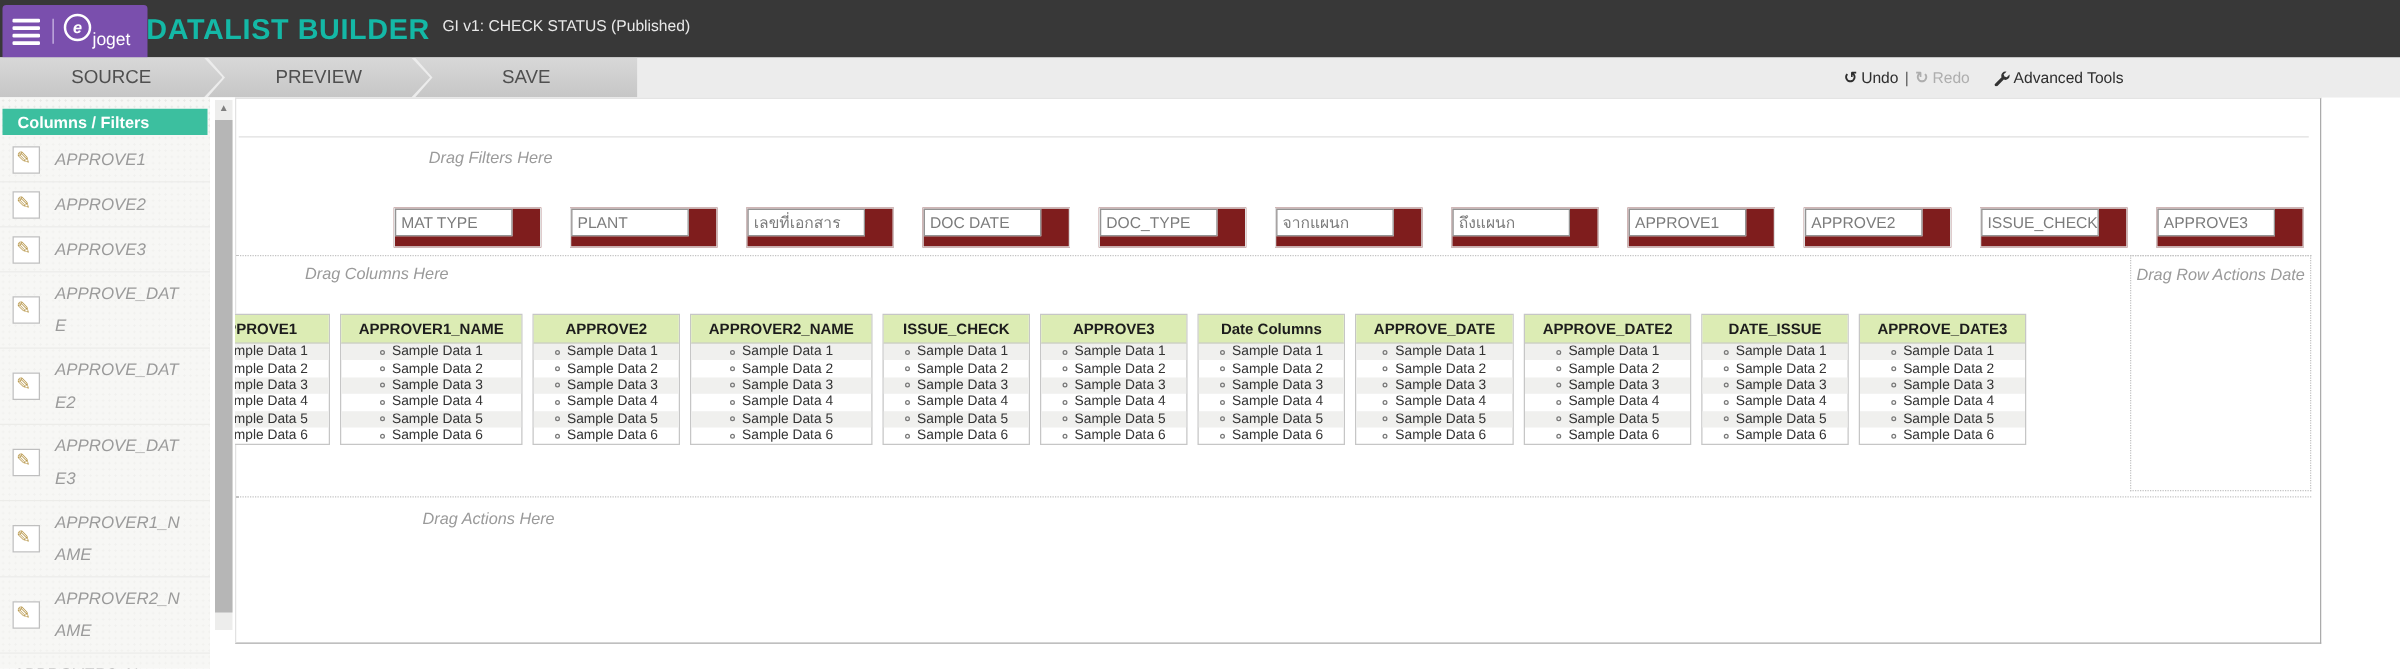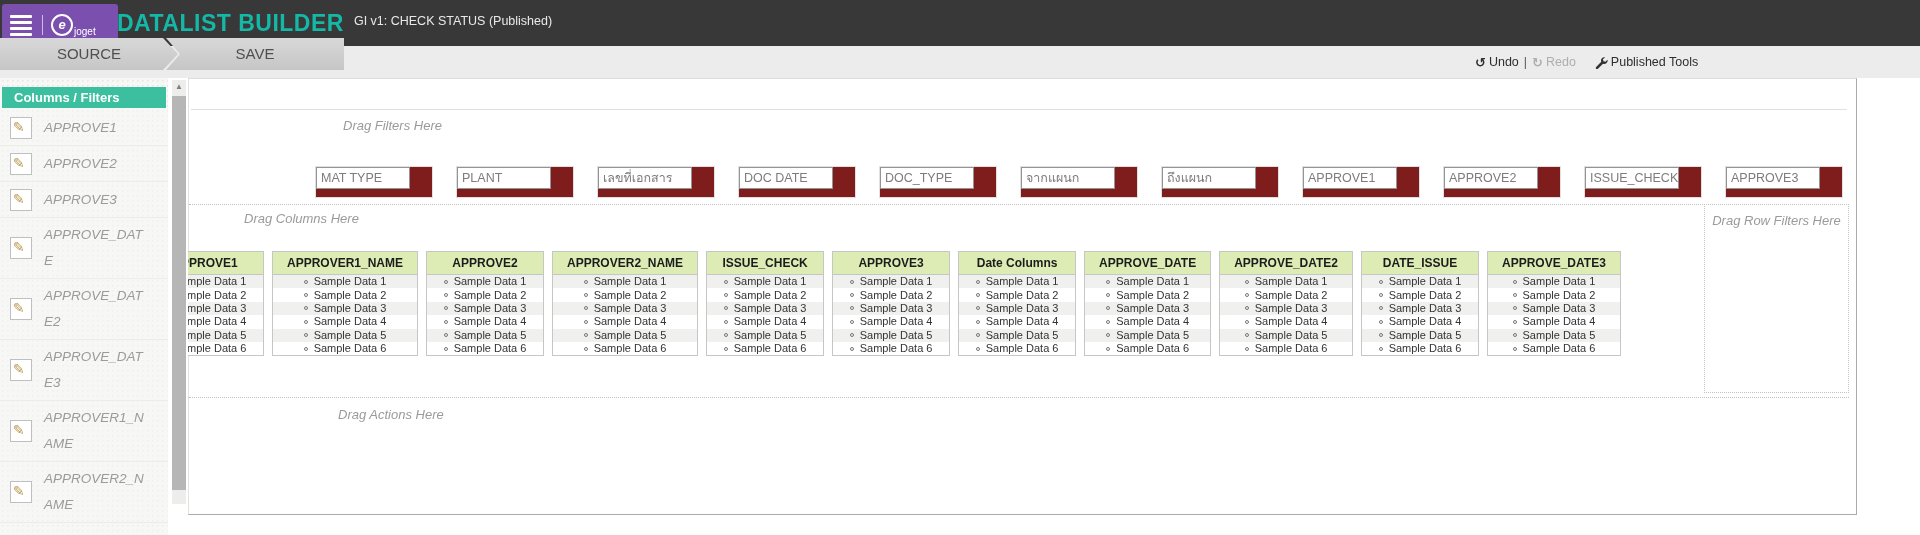--- a/index.html
+++ b/index.html
@@ -13,28 +13,28 @@
   .logo-block { position:absolute; left:2px; top:4px; width:116px; height:42px;
                 background:#7a4fad; border-radius:3px 3px 0 0;
                 display:flex; align-items:center; padding-left:8px; }
   .hamburger { display:inline-flex; flex-direction:column; gap:3px; cursor:pointer; }
   .hamburger i { display:block; width:22px; height:3px; background:#fff; border-radius:1px; }
   .logo-divider { width:1px; height:20px; background:#cdbde6; margin:0 8px 0 10px; }
   .joget-logo { display:flex; align-items:flex-start; color:#fff; }
   .joget-circle { width:22px; height:22px; border:2px solid #fff; border-radius:50%;
                   font-size:13px; font-weight:bold; font-style:italic; line-height:18px;
                   text-align:center; }
-  .joget-text { font-size:10px; margin:12px 0 0 1px; }
+  .joget-text { font-size:14px; margin:12px 0 0 1px; }
   .app-title { color:#14b8a6; font-size:23px; font-weight:bold; letter-spacing:.5px;
                margin-left:117px; white-space:nowrap; }
   .app-subtitle { color:#e9e9e9; font-size:12.5px; margin:7px 0 12px 10px; white-space:nowrap; }
 
   
   .tabbar { position:absolute; top:46px; left:0; width:1920px; height:32px; background:#ececec; }
-  .tabs { display:flex; height:24px;align-items:flex-end; }
+  .tabs { display:flex; height:24px; }
   .tab { width:178px; height:32px; line-height:32px; text-align:center;
          font-size:15px; color:#4f4f4f; cursor:pointer;
          background:linear-gradient(#d8d8d8,#c6c6c6);
          clip-path:polygon(0 0, calc(100% - 15px) 0, 100% 50%, calc(100% - 15px) 100%, 0 100%, 14px 50%);
          margin-left:-12px; }
   .tab.first { clip-path:polygon(0 0, calc(100% - 15px) 0, 100% 50%, calc(100% - 15px) 100%, 0 100%); margin-left:0; }
   .tab.last  { clip-path:polygon(0 0, 100% 0, 100% 100%, 0 100%, 14px 50%); }
   .tab.active { background:linear-gradient(#9c9c9c,#858585); color:#fff; }
   .tab-actions { position:absolute; left:1475px; top:0; height:32px;
                  display:flex; align-items:center; gap:5px; font-size:12.5px; color:#2e2e2e; }
@@ -123,37 +123,38 @@
         <span class="joget-text">joget</span>
       </span>
     </div>
     <h1 class="app-title">DATALIST BUILDER</h1>
     <span class="app-subtitle">GI v1: CHECK STATUS (Published)</span>
   </header>
 
   <nav class="tabbar">
     <div class="tabs" id="tabs">
         <div class="tab first">SOURCE</div>
+        <div class="tab">PREVIEW</div>
         <div class="tab last">SAVE</div>
       </div>
     <div class="tab-actions">
       <span class="tool">
         <span class="glyph">↺</span>
         <span>Undo</span>
       </span>
       <span class="tool-sep">|</span>
       <span class="tool disabled">
         <span class="glyph">↻</span>
         <span>Redo</span>
       </span>
       <span class="tool" style="margin-left:14px;">
         <svg class="wrench-svg" viewBox="0 0 16 16">
           <path d="M12.6 1.6a4.2 4.2 0 0 0-4.9 5.6L1.4 13.5a1.55 1.55 0 1 0 2.2 2.2l6.3-6.3a4.2 4.2 0 0 0 5.6-4.9L12.8 7.2l-2.3-.8-.8-2.3z" fill="#333"></path>
         </svg>
-        <span>Published Tools</span>
+        <span>Advanced Tools</span>
       </span>
     </div>
   </nav>
 
   <div class="canvas">
     <div class="filters-line"></div>
     <div class="hint filters-hint">Drag Filters Here</div>
     <div class="filter-row" id="filter-row">
         <div class="filter-outer">
           <div class="filter-inner">MAT TYPE</div>
@@ -509,21 +510,21 @@
             </div>
             <div class="dl-row">
               <span class="bullet"></span>
               <span>Sample Data 6</span>
             </div>
           </div>
         </div>
       </div>
 
     <div class="row-actions-box">
-      <span class="hint">Drag Row Filters Here</span>
+      <span class="hint">Drag Row Actions Date</span>
     </div>
 
     <div class="actions-line"></div>
     <div class="hint actions-hint">Drag Actions Here</div>
   </div>
 
   <aside class="sidebar">
     <div class="sidebar-header">Columns / Filters</div>
     <div class="sidebar-items" id="sidebar-items">
         <div class="sidebar-item">

